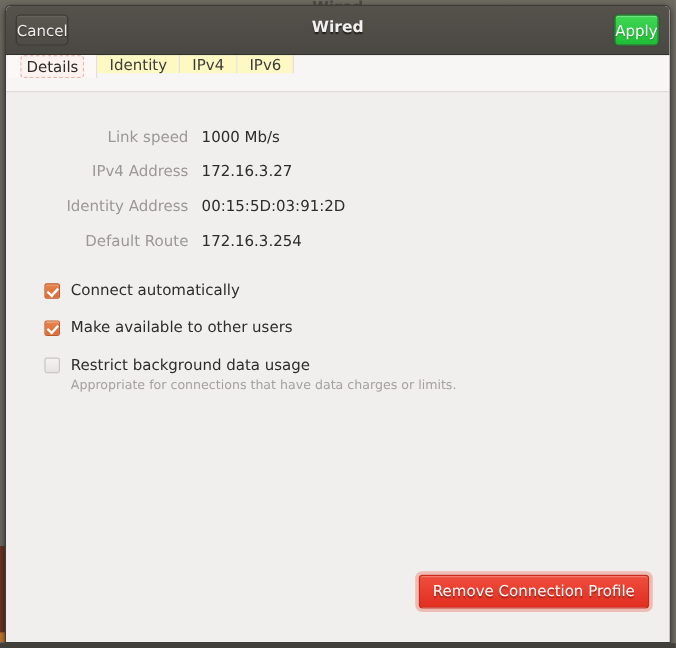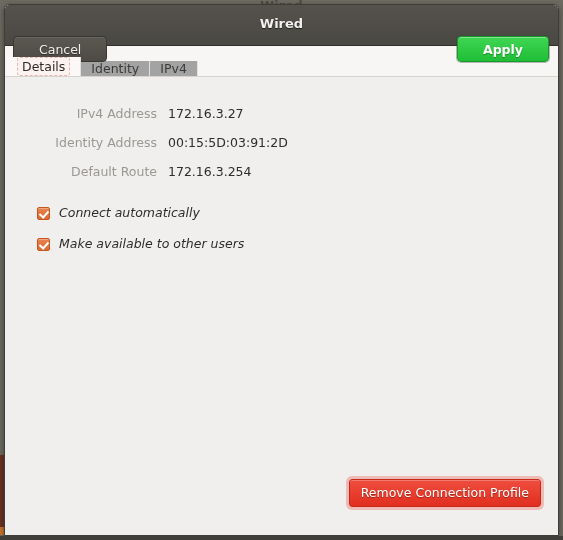--- a/index.html
+++ b/index.html
@@ -81,65 +81,64 @@
     color: #f2f1ef;
     font-size: 13px;
     font-weight: bold;
     text-shadow: 0 1px 1px rgba(0,0,0,.6);
   }
   .hb-btn {
     position: absolute;
     top: 7px;
     height: 26px;
     line-height: 26px;
-    padding: 0 25px;
+    padding: 0 0;
     font-size: 12.5px;
     border-radius: 4px;
     box-sizing: border-box;
     cursor: pointer;
     user-select: none;
-    margin-top: 24px;
   }
   .hb-cancel {
     left: 8px;
     background: linear-gradient(to bottom, #5b5852, #4e4b46);
     border: 1px solid #3a3833;
     color: #efeeeb;
     text-shadow: 0 1px 1px rgba(0,0,0,.5);
     box-shadow: inset 0 1px 0 rgba(255,255,255,.09);
   }
   .hb-apply {
     right: 9px;
     background: linear-gradient(to bottom, #40d654, #1fbe36);
     border: 1px solid #179a2a;
     color: #ffffff;
-    font-weight: bold;
+    font-weight: normal;
     text-shadow: 0 1px 1px rgba(0,0,0,.28);
     box-shadow: inset 0 1px 0 rgba(255,255,255,.35), 0 0 0 1px rgba(60,60,60,.35);
   }
 
   
   .tabbar {
     flex: 0 0 auto;
     height: 31px;
     background: #f7f6f5;
     border-bottom: 1px solid #d6d3d0;
     display: flex;
-    align-items: flex-end;
+    align-items: flex-start;
     padding-left: 2px;
     box-sizing: border-box;
   }
   .tab {
     display: flex;
     align-items: center;
     padding: 0 10px;
     font-size: 12.5px;
     color: #3c3b39;
     border-right: 1px solid #e2dfdc;
-    background: #a3a3a3;
+    background: #fef9c3;
     cursor: pointer;
     user-select: none;
     box-sizing: border-box;
   }
   .tab.active {
     background: #fbf8f7;
     color: #2c2b29;
     position: relative;
   }
   .tab.active .tab-focus {
@@ -220,21 +219,21 @@
     width: 4px;
     height: 7px;
     border: solid #ffffff;
     border-width: 0 2px 2px 0;
     transform: rotate(42deg);
   }
   .cbox.off {
     background: linear-gradient(to bottom, #f4f3f2, #e6e4e2);
     border: 1px solid #c9c5c1;
   }
-  .check-labels { display: flex; flex-direction: column; font-style: italic; }
+  .check-labels { display: flex; flex-direction: column; }
   .check-label {
     font-size: 12.5px;
     color: #2e2d2b;
     line-height: 14px;
   }
   .check-sub {
     font-size: 10.5px;
     color: #a5a29e;
     margin-top: 4px;
     line-height: 12px;
@@ -292,27 +291,34 @@
   <div class="tabbar">
     <div class="tab active">
       <span class="tab-focus">Details</span>
     </div>
     <div class="tab">
       <span>Identity</span>
     </div>
     <div class="tab">
       <span>IPv4</span>
     </div>
+    <div class="tab">
+      <span>IPv6</span>
+    </div>
     <div class="tab tab-spacer"></div>
   </div>
 
   <div class="content">
 
     <table class="detail-table">
       <tbody>
+          <tr>
+        <td class="dt-label">Link speed</td>
+        <td class="dt-value">1000 Mb/s</td>
+      </tr>
       <tr>
         <td class="dt-label">IPv4 Address</td>
         <td class="dt-value">172.16.3.27</td>
       </tr>
       <tr>
         <td class="dt-label">Identity Address</td>
         <td class="dt-value">00:15:5D:03:91:2D</td>
       </tr>
       <tr>
         <td class="dt-label">Default Route</td>
@@ -330,20 +336,27 @@
         </span>
       </div>
 
       <div class="check-row">
         <span class="cbox on"></span>
         <span class="check-labels">
           <span class="check-label">Make available to other users</span>
         </span>
       </div>
 
+      <div class="check-row">
+        <span class="cbox off"></span>
+        <span class="check-labels">
+          <span class="check-label">Restrict background data usage</span>
+          <span class="check-sub">Appropriate for connections that have data charges or limits.</span>
+        </span>
+      </div>
 
     </div>
 
     <div class="remove-wrap">
       <span class="remove-btn">Remove Connection Profile</span>
     </div>
 
   </div>
 </div>
 

